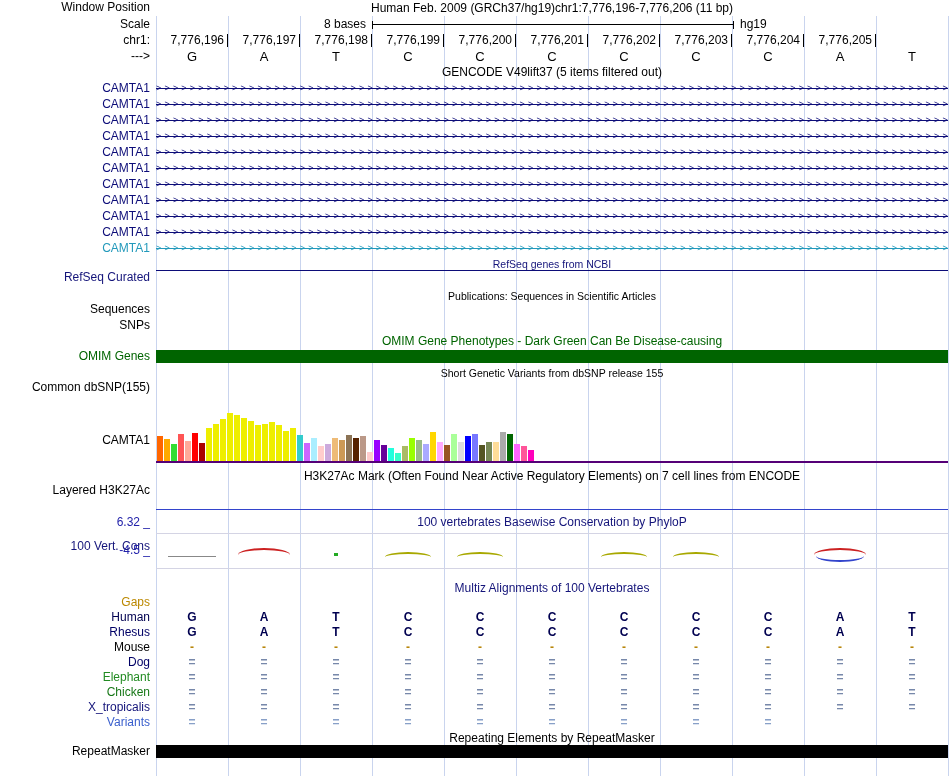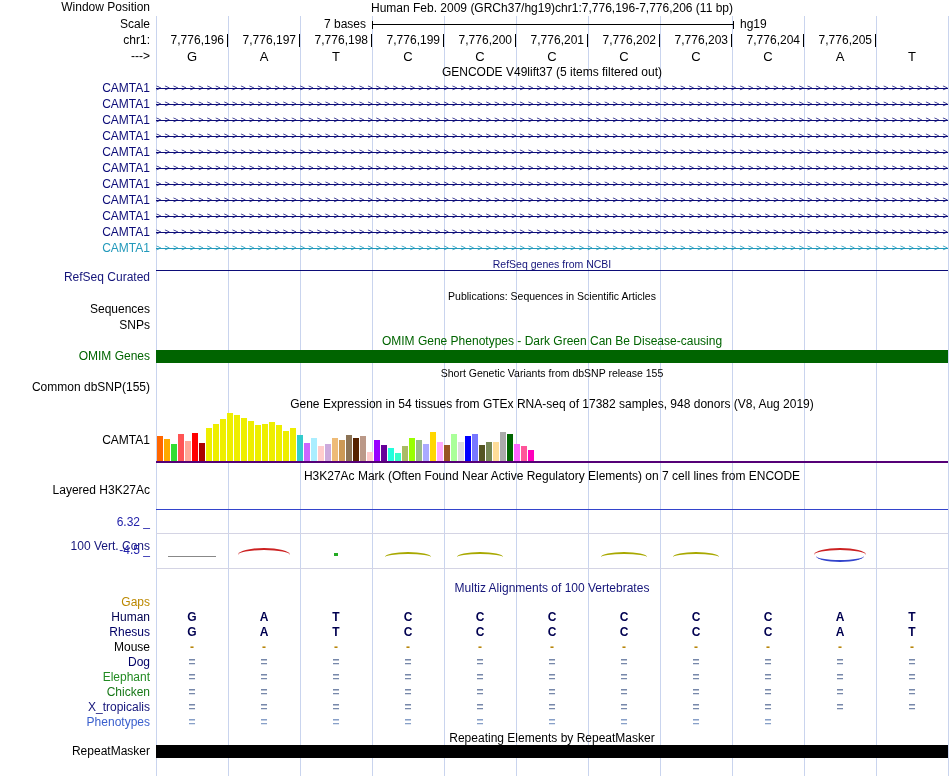--- a/index.html
+++ b/index.html
@@ -64,21 +64,21 @@
     </div>
 
   <div class="lbl" style="top:1px">Window Position</div>
   <div class="header-title">
     <span>Human Feb. 2009 (GRCh37/hg19)</span>
     <span>chr1:7,776,196-7,776,206 (11 bp)</span>
   </div>
 
   <div class="lbl" style="top:18px">Scale</div>
   <div class="scale-wrap">
-    <span class="scale-text">7 bases</span>
+    <span class="scale-text">8 bases</span>
     <span class="scale-bar"></span>
     <span class="scale-right">hg19</span>
   </div>
 
   <div class="lbl" style="top:34px">chr1:</div>
   <div class="cells ruler-cells" style="top:34px" id="ruler-cells">
       <div class="cell">7,776,196</div>
       <div class="cell">7,776,197</div>
       <div class="cell">7,776,198</div>
       <div class="cell">7,776,199</div>
@@ -173,21 +173,20 @@
   <div class="lbl" style="top:303px">Sequences</div>
   <div class="lbl" style="top:319px">SNPs</div>
 
   <div class="ttl green" style="top:335px">OMIM Gene Phenotypes - Dark Green Can Be Disease-causing</div>
   <div class="lbl green" style="top:350px;line-height:13px">OMIM Genes</div>
   <div class="fullbar" style="top: 350px; height: 13px; background: rgb(0, 100, 0);" id="omim-bar"></div>
 
   <div class="ttl small" style="top:367px">Short Genetic Variants from dbSNP release 155</div>
   <div class="lbl" style="top:381px">Common dbSNP(155)</div>
 
-  <div class="ttl" style="top:398px">Gene Expression in 54 tissues from GTEx RNA-seq of 17382 samples, 948 donors (V8, Aug 2019)</div>
   <div class="lbl" style="top:434px">CAMTA1</div>
   <div class="gtex-bars" id="gtex-bars">
       <div class="gtex-bar" style="height: 25px; background: rgb(255, 102, 0);"></div>
       <div class="gtex-bar" style="height: 22px; background: rgb(255, 170, 0);"></div>
       <div class="gtex-bar" style="height: 17px; background: rgb(51, 221, 51);"></div>
       <div class="gtex-bar" style="height: 27px; background: rgb(255, 85, 85);"></div>
       <div class="gtex-bar" style="height: 20px; background: rgb(255, 170, 153);"></div>
       <div class="gtex-bar" style="height: 28px; background: rgb(255, 0, 0);"></div>
       <div class="gtex-bar" style="height: 18px; background: rgb(170, 0, 0);"></div>
       <div class="gtex-bar" style="height: 33px; background: rgb(238, 238, 0);"></div>
@@ -237,20 +236,21 @@
       <div class="gtex-bar" style="height: 17px; background: rgb(255, 102, 255);"></div>
       <div class="gtex-bar" style="height: 15px; background: rgb(255, 85, 153);"></div>
       <div class="gtex-bar" style="height: 11px; background: rgb(255, 0, 187);"></div>
     </div>
   <div class="hline" style="top: 461px; height: 2px; background: rgb(85, 0, 119);" id="gtex-baseline"></div>
 
   <div class="ttl" style="top:470px">H3K27Ac Mark (Often Found Near Active Regulatory Elements) on 7 cell lines from ENCODE</div>
   <div class="lbl" style="top:484px">Layered H3K27Ac</div>
   <div class="hline" style="top: 509px; background: rgb(51, 68, 204);" id="h3k27ac-line"></div>
 
+  <div class="ttl navy" style="top:516px">100 vertebrates Basewise Conservation by PhyloP</div>
   <div class="lbl blue" style="top:516px">6.32 _</div>
   <div class="hline" style="top:533px;background:#d4d4e4"></div>
   <div class="lbl navy" style="top:540px">100 Vert. Cons</div>
   <div class="hline" style="top:568px;background:#d4d4e4"></div>
   <div class="lbl blue" style="top:544px">-4.5 _</div>
   <div class="phylop-marks" id="phylop-marks">
       <div class="mark-flat" style="left: 12px; top: 24px; width: 48px; border-top-color: rgb(136, 136, 136);"></div>
       <div class="mark-arc" style="left: 82px; top: 16px; width: 52px; height: 12px; border-top-color: rgb(204, 34, 34);"></div>
       <div class="mark-dot" style="left: 178px; top: 21px; width: 4px; height: 3px; background: rgb(34, 170, 34);"></div>
       <div class="mark-arc" style="left: 229px; top: 20px; width: 46px; height: 8px; border-top-color: rgb(168, 168, 0);"></div>
@@ -355,21 +355,21 @@
         <div class="cell" style="color: rgb(119, 136, 170);">=</div>
         <div class="cell" style="color: rgb(119, 136, 170);">=</div>
         <div class="cell" style="color: rgb(119, 136, 170);">=</div>
         <div class="cell" style="color: rgb(119, 136, 170);">=</div>
         <div class="cell" style="color: rgb(119, 136, 170);">=</div>
         <div class="cell" style="color: rgb(119, 136, 170);">=</div>
         <div class="cell" style="color: rgb(119, 136, 170);">=</div>
         <div class="cell" style="color: rgb(119, 136, 170);">=</div>
         <div class="cell" style="color: rgb(119, 136, 170);">=</div>
       </div>
-      <div class="lbl" style="top: 715px; line-height: 15px; color: rgb(58, 95, 205);">Phenotypes</div>
+      <div class="lbl" style="top: 715px; line-height: 15px; color: rgb(58, 95, 205);">Variants</div>
       <div class="cells mz-cells" style="top: 715px;">
         <div class="cell" style="color: rgb(136, 160, 200);">=</div>
         <div class="cell" style="color: rgb(136, 160, 200);">=</div>
         <div class="cell" style="color: rgb(136, 160, 200);">=</div>
         <div class="cell" style="color: rgb(136, 160, 200);">=</div>
         <div class="cell" style="color: rgb(136, 160, 200);">=</div>
         <div class="cell" style="color: rgb(136, 160, 200);">=</div>
         <div class="cell" style="color: rgb(136, 160, 200);">=</div>
         <div class="cell" style="color: rgb(136, 160, 200);">=</div>
         <div class="cell" style="color: rgb(136, 160, 200);">=</div>

